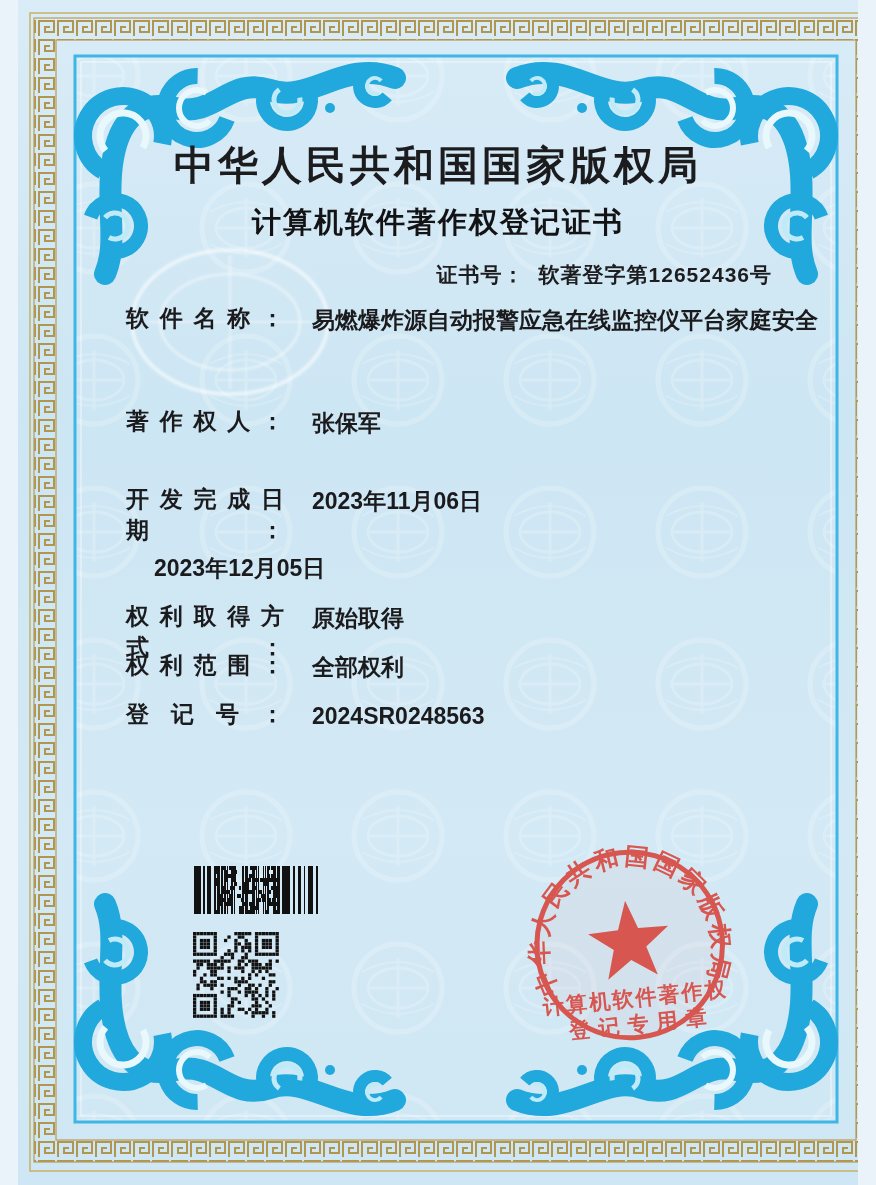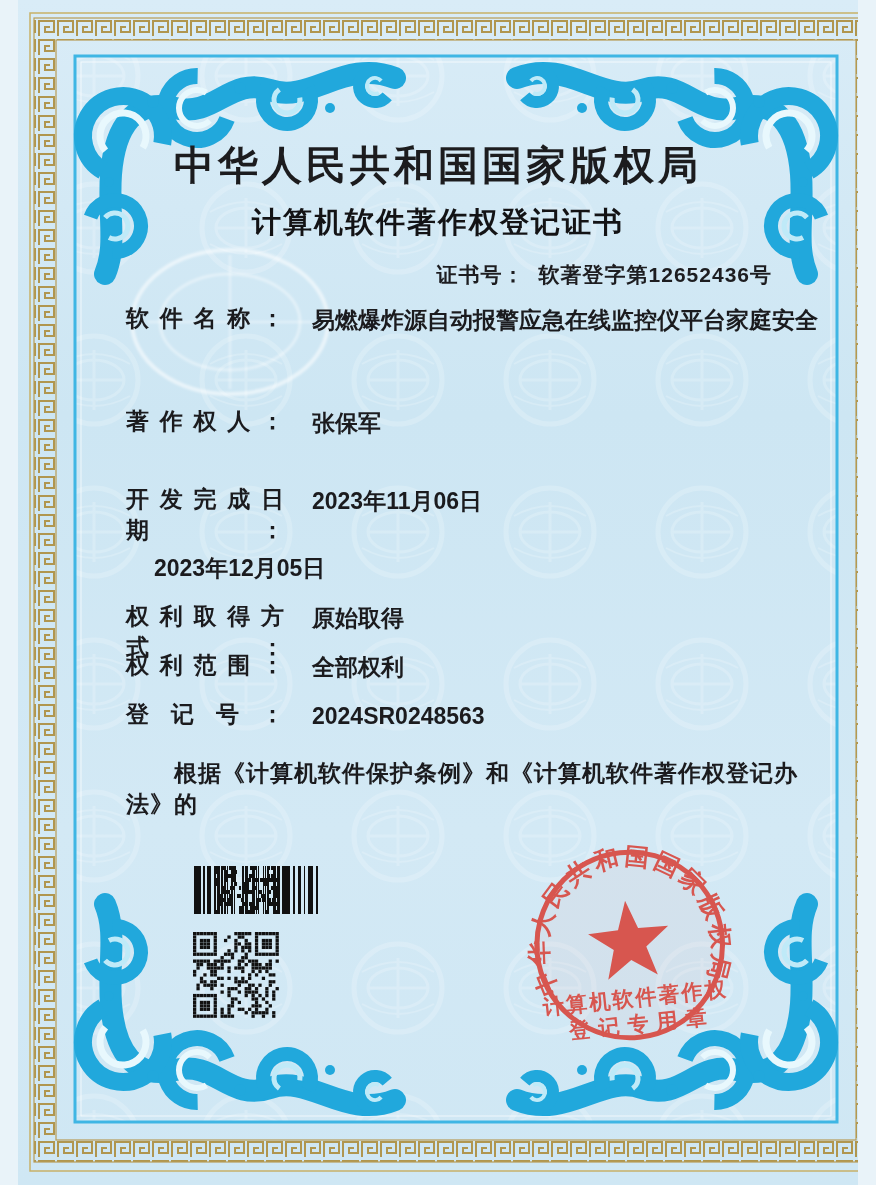--- a/index.html
+++ b/index.html
@@ -155,21 +155,20 @@
       <div class="row" style="top:650px;">
         <span class="label">权利范围：</span>
         <span class="value">全部权利</span>
       </div>
       <div class="row" style="top:699px;">
         <span class="label">登记号：</span>
         <span class="value">2024SR0248563</span>
       </div>
     </div>
 
-    <div class="statement l1">根据《计算机软件保护条例》和《计算机软件著作权登记办法》的</div>
 
     <svg class="barcode" id="barcode-svg" width="128" height="48" viewBox="0 0 128 48">
         <rect x="0" y="0" width="7" height="48" fill="#111"></rect>
         <rect x="9" y="0" width="2" height="48" fill="#111"></rect>
         <rect x="13" y="0" width="4" height="48" fill="#111"></rect>
         <rect x="20" y="0" width="2" height="48" fill="#111"></rect>
         <rect x="23" y="0" width="3" height="48" fill="#111"></rect>
         <rect x="27" y="0" width="2" height="48" fill="#111"></rect>
         <rect x="30" y="0" width="2" height="48" fill="#111"></rect>
         <rect x="33" y="0" width="1" height="48" fill="#111"></rect>

